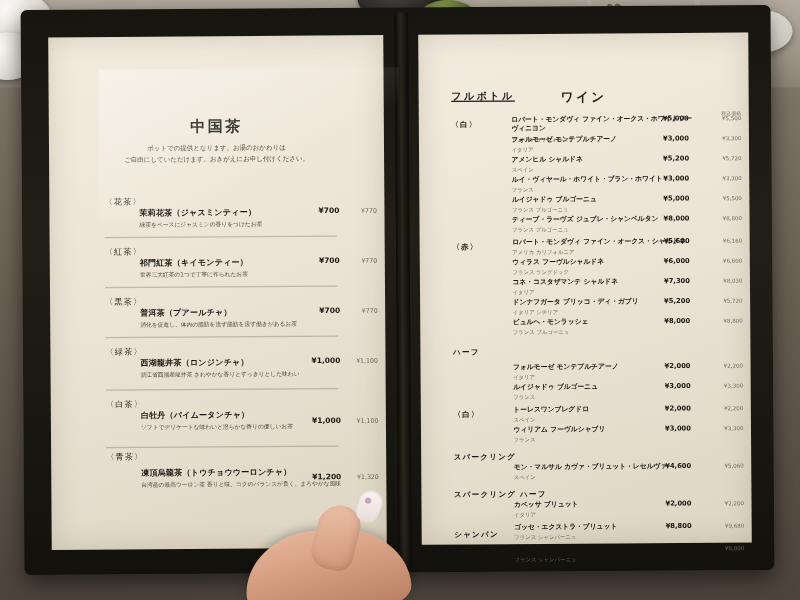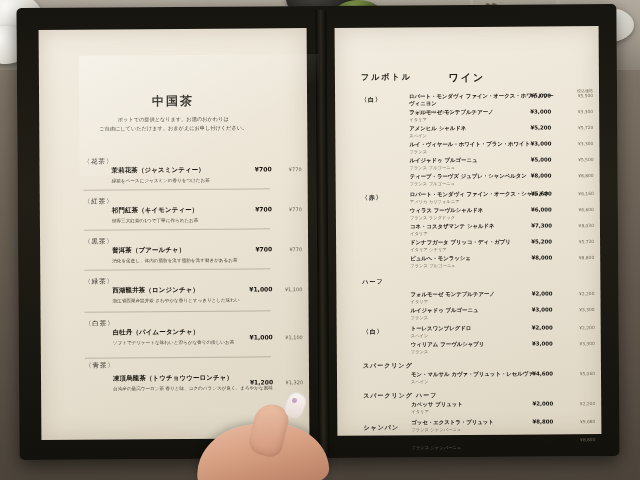--- a/index.html
+++ b/index.html
@@ -107,21 +107,21 @@
   }
   .l-rule {
     position:absolute; left:44px; width:186px; height:1px;
     background: rgba(60,52,40,0.25);
   }
 
   
   .r-head {
     position:absolute; top:44px; font-size:8px; font-weight:bold; letter-spacing:2px;
   }
-  .r-head-left { left:26px; }
+  .r-head-left { left:26px;text-decoration:underline; }
   .r-head-mid  { left:0; right:0; text-align:center; font-size:10px; }
   .r-sub {
     position:absolute; left:26px; font-size:6px; font-weight:bold; letter-spacing:1px;
   }
   .r-item { position:absolute; left:74px; width:146px; }
   .r-name { font-size:5.4px; font-weight:bold; color:#17150f; line-height:1.35; }
   .r-origin { font-size:4.3px; color:#6b6456; margin-top:1px; }
   .r-p1 {
     position:absolute; right:48px; font-size:5.4px; font-weight:bold; color:#17150f;
   }

